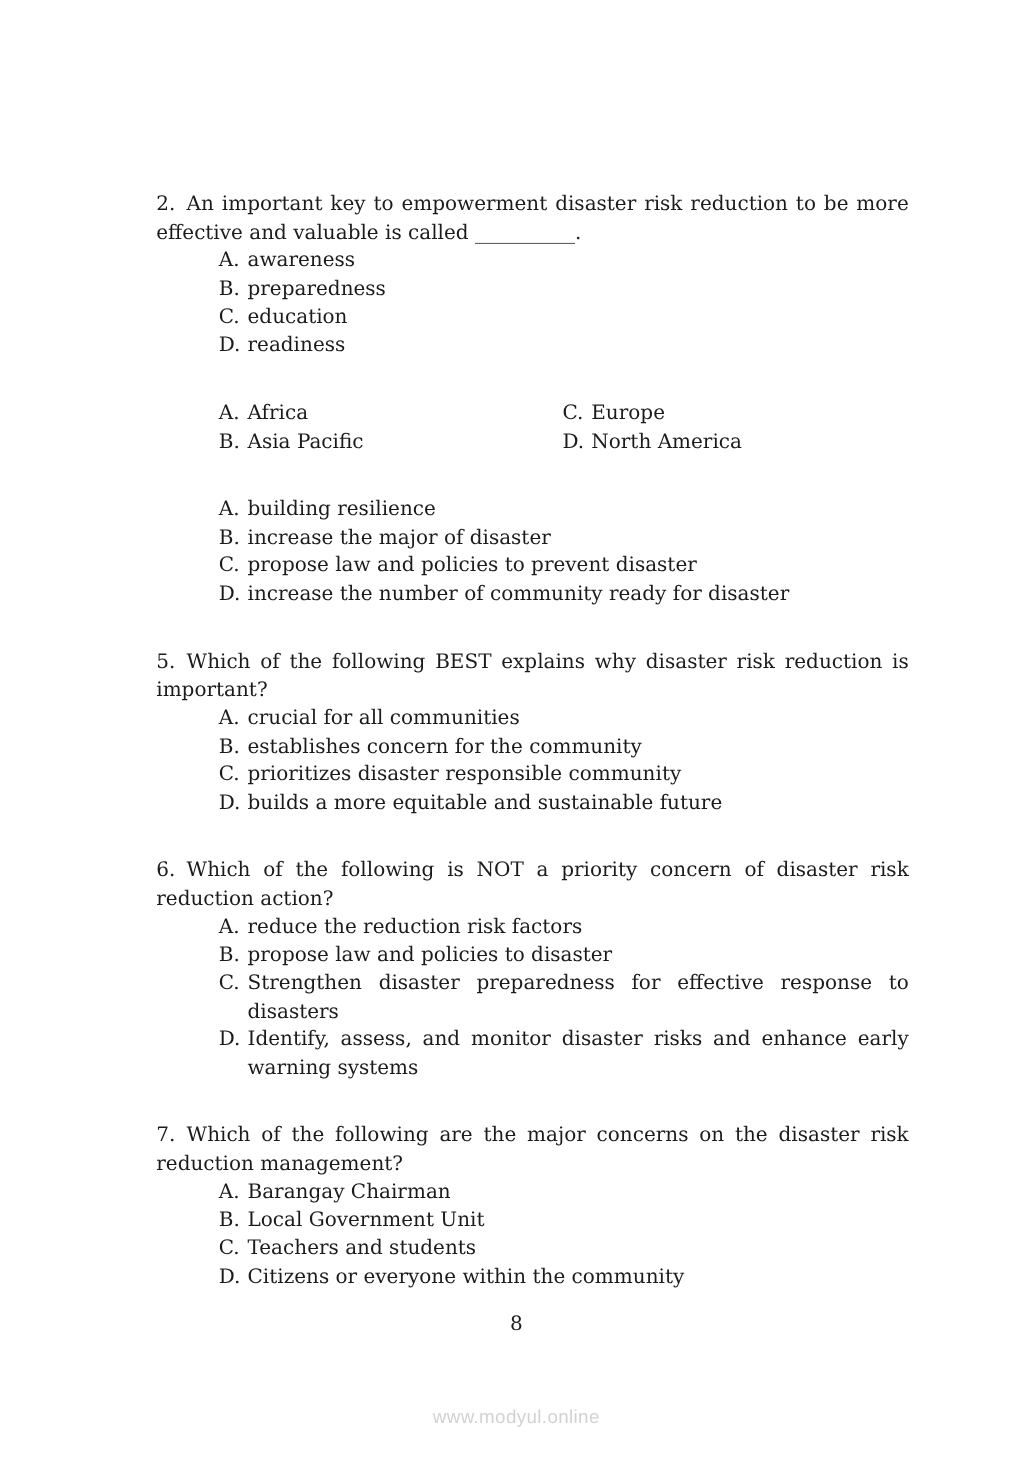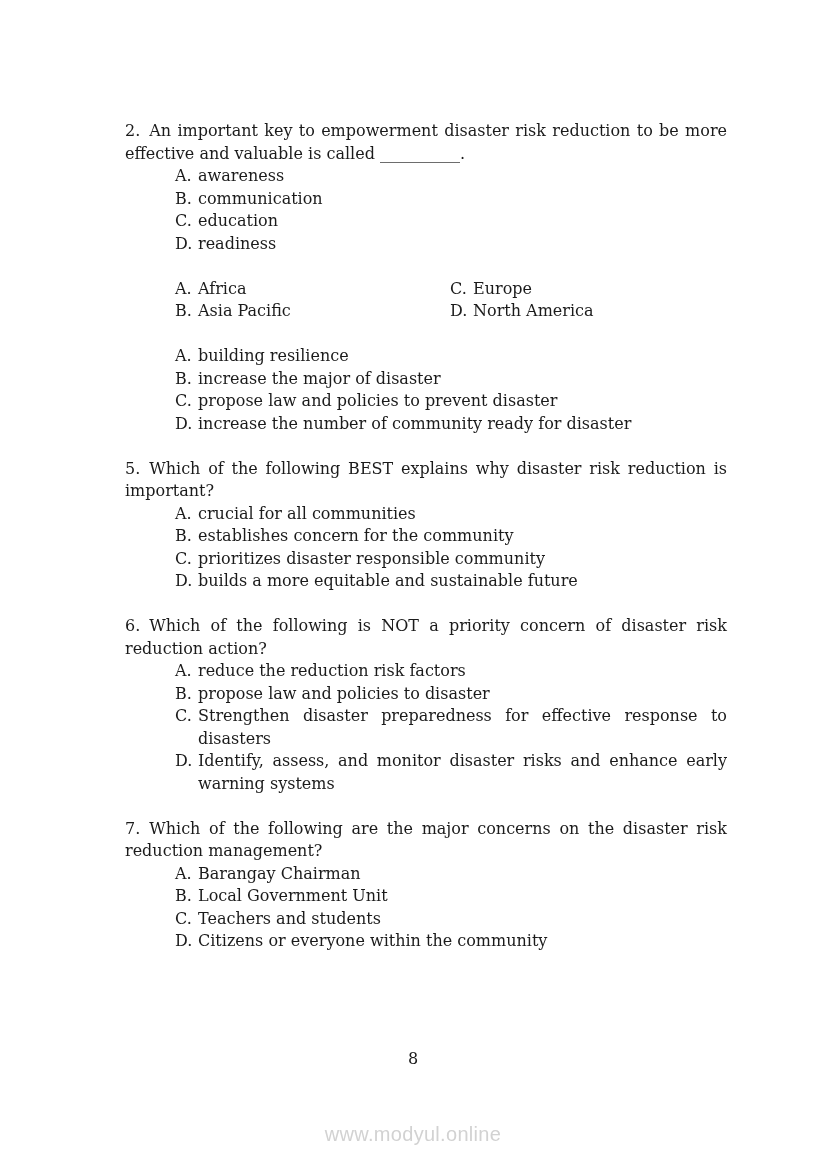--- a/index.html
+++ b/index.html
@@ -10,21 +10,21 @@
     font-family: "DejaVu Serif", serif;
     font-size: 16px;
     color: #1b1b1b;
     overflow: hidden;
   }
   .content {
     position: absolute;
     left: 125px; top: 120px;
     width: 602px;
   }
-  .question { margin-bottom: 22.5px; }
+  .question { margin-bottom: 22.5px; margin-top: 32px; }
   .q-text {
     margin: 0;
     line-height: 22.5px;
     text-align: justify;
   }
   .q-text.oneline { white-space: nowrap; }
   .q-num { padding-right: 9px; }
   .bold { font-weight: normal; }
   .options { margin-left: 50px; }
   .option {
@@ -45,41 +45,41 @@
     top: 1048px;
     text-align: center;
     line-height: 22.5px;
   }
   .watermark {
     position: absolute;
     left: 0; right: 0;
     top: 1122px;
     text-align: center;
     font-family: "Liberation Sans", sans-serif;
-    font-size: 20px;
+    font-size: 15px;
     line-height: 24px;
     color: #d2d2d2;
     letter-spacing: 0.3px;
   }
 </style>
 </head>
 <body>
 
 <div class="content">
 
   <section class="question">
     <p class="q-text"><span class="q-num">2.</span><span>An important key to empowerment disaster risk reduction to be more effective and valuable is called __________.</span></p>
     <div class="options">
       <div class="option">
           <span class="opt-letter">A.</span>
           <span class="opt-text">awareness</span>
         </div>
       <div class="option">
           <span class="opt-letter">B.</span>
-          <span class="opt-text">communication</span>
+          <span class="opt-text">preparedness</span>
         </div>
       <div class="option">
           <span class="opt-letter">C.</span>
           <span class="opt-text">education</span>
         </div>
       <div class="option">
           <span class="opt-letter">D.</span>
           <span class="opt-text">readiness</span>
         </div>
     </div>

